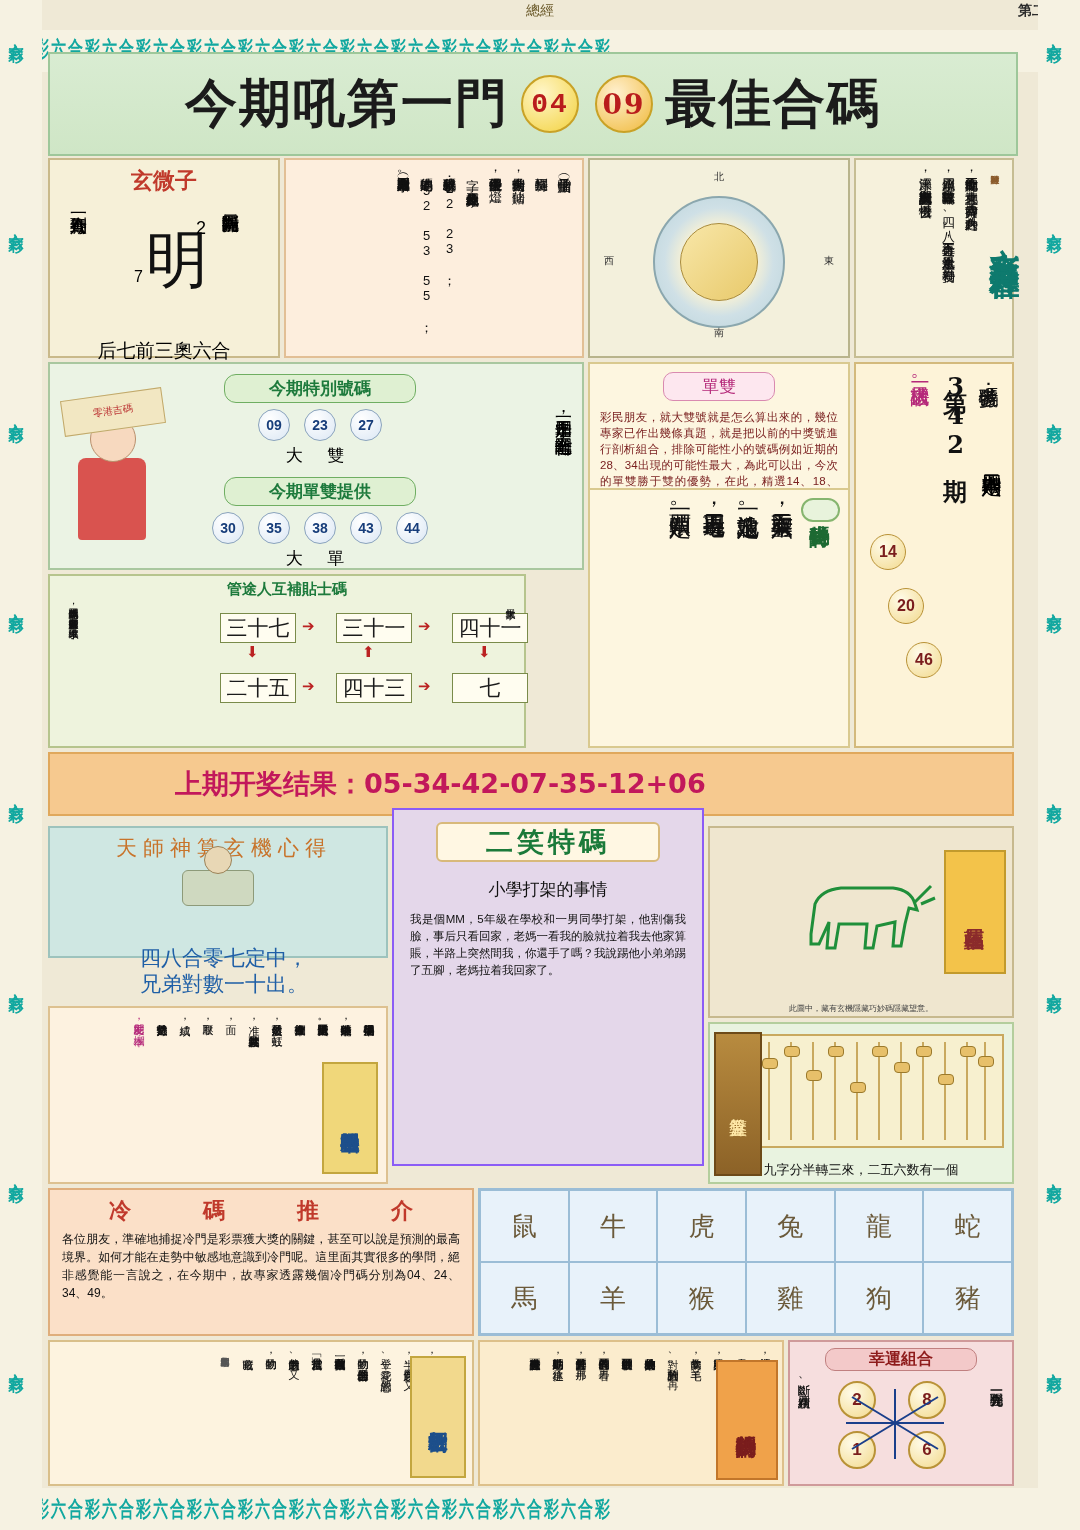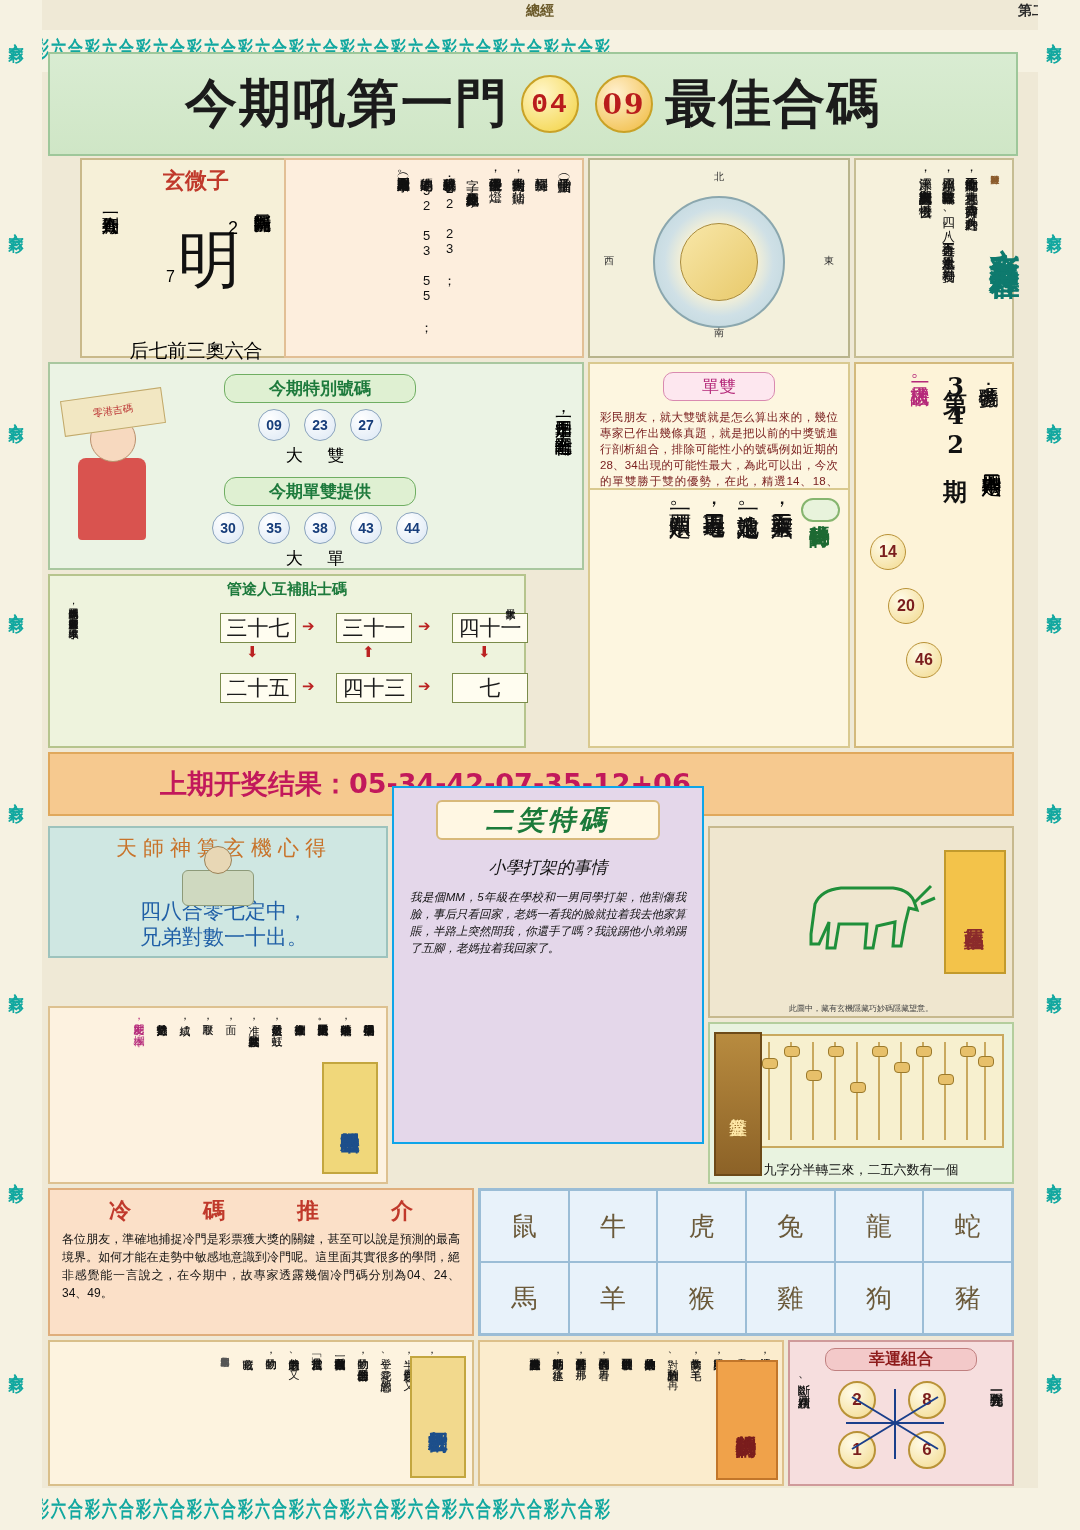--- a/index.html
+++ b/index.html
@@ -36,21 +36,21 @@
     letter-spacing:2px;white-space:nowrap;
   }
   .topstrip{top:30px;}
   .botstrip{bottom:0;}
   .stripline{position:absolute;left:0;top:10px;transform:scaleY(1.4);}
   .stripline.b{top:12px;}
   .hdr{
     position:absolute;top:2px;left:0;right:0;height:26px;
     font-size:14px;color:#7a6a3a;
   }
-  .hdr .mid{position:absolute;left:50%;transform:translateX(-50%);font-weight:bold;color:#6b5a2a;}
+  .hdr .mid{position:absolute;left:50%;transform:translateX(-50%);font-weight:normal;color:#6b5a2a;}
   .hdr .right{position:absolute;right:20px;color:#2b2b2b;font-weight:bold;}
 
   
   .frame{
     position:absolute;left:44px;top:48px;width:992px;height:1438px;
   }
   
   .titleband{
     position:absolute;left:4px;top:4px;width:966px;height:100px;
     background:linear-gradient(#d9ecd2,#cfe6c6);
@@ -70,21 +70,21 @@
     margin:0 4px;
   }
   .ball.y{background:radial-gradient(circle at 35% 30%,#fff6c9,#f3d23f);font-family:Liberation Mono, monospace;}
   .ball.o{background:radial-gradient(circle at 35% 30%,#fff0cf,#f0b93a);}
 
   
   .p{position:absolute;box-sizing:border-box;}
   .vtxt{writing-mode:vertical-rl;text-orientation:upright;}
 
   
-  #p-xuanweizi{left:4px;top:110px;width:232px;height:200px;background:#f6f0d8;border:2px solid #c9b98a;margin-left:32px;}
+  #p-xuanweizi{left:4px;top:110px;width:232px;height:200px;background:#f6f0d8;border:2px solid #c9b98a;}
   .xw-title{color:#c0392b;font-size:22px;font-weight:bold;text-align:center;margin-top:6px;font-family:"DejaVu Serif",serif;}
   .xw-body{position:relative;height:140px;}
   .xw-ch{position:absolute;left:96px;top:22px;font-size:62px;font-family:"DejaVu Serif",serif;color:#111;}
   .xw-sup{position:absolute;left:146px;top:22px;font-size:18px;}
   .xw-sub{position:absolute;left:84px;top:72px;font-size:16px;}
   .xw-v1{position:absolute;left:18px;top:8px;font-size:17px;line-height:20px;}
   .xw-v2{position:absolute;left:170px;top:6px;font-size:17px;line-height:20px;}
   .xw-bottom{text-align:center;font-size:19px;margin-top:2px;}
 
   #p-zhuxian{left:240px;top:110px;width:300px;height:200px;background:#fdeedd;border:2px solid #e2bf95;}
@@ -116,28 +116,28 @@
   }
   .ds-text{font-size:11.5px;line-height:16px;color:#7a2020;padding:8px 10px 0;text-align:justify;}
 
   #p-cankao{left:810px;top:314px;width:160px;height:386px;background:#fdf3d8;border:2px solid #d3b97c;}
 
   
   #p-shengxiao{left:544px;top:440px;width:262px;height:260px;background:#fdf6e0;border:2px solid #d9c98f;}
   #p-wufu{left:4px;top:526px;width:478px;height:174px;background:#eef3dd;border:2px solid #b6c48d;}
 
   
-  #p-result{left:4px;top:704px;width:966px;height:64px;background:#f6c98f;border:2px solid #e0a85c;display:flex;align-items:center;}
+  #p-result{left:4px;top:704px;width:966px;height:64px;background:#f6c98f;border:2px solid #e0a85c;display:flex;align-items:center;padding-left:15px;}
   .result-text{font-size:27px;color:#c2185b;font-weight:bold;padding-left:110px;font-family:"DejaVu Sans",sans-serif;}
 
   
   #p-tianshi{left:4px;top:778px;width:340px;height:132px;background:#cfe7e2;border:2px solid #9dc3bd;padding-left:12px;}
   .ts-title{text-align:center;color:#c8732a;font-size:21px;letter-spacing:6px;margin-top:6px;font-family:"DejaVu Serif",serif;}
   .ts-line{text-align:center;color:#1f5fa6;font-size:21px;line-height:26px;font-family:"DejaVu Serif",serif;}
-  #p-erxiao{left:348px;top:738px;width:312px;height:358px;background:#e4d7ea;border:2px solid #0ea5e9;font-style:italic;}
+  #p-erxiao{left:348px;top:760px;width:312px;height:358px;background:#e4d7ea;border:2px solid #8b5cf6;}
   .ex-title{
     margin:12px auto 0;width:220px;text-align:center;
     background:#fff7e3;border:2px solid #d8b97a;border-radius:6px;
     color:#1b7a3a;font-size:27px;font-weight:bold;letter-spacing:4px;
     font-family:"DejaVu Serif",serif;
   }
   .ex-sub{text-align:center;font-size:17px;margin-top:16px;color:#111;}
   .ex-body{font-size:11.5px;line-height:17px;padding:10px 16px;text-align:justify;color:#111;}
   #p-leopard{left:664px;top:778px;width:306px;height:192px;background:#efe6cf;border:2px solid #c7b98e;}
   .leo-caption{position:absolute;left:0;right:0;bottom:2px;text-align:center;font-size:8px;color:#444;}
@@ -441,21 +441,21 @@
         <span>上期开奖结果：</span><span>05-34-42-07-35-12+06</span>
       </div>
     </div>
 
     <div class="p" id="p-tianshi">
       <div class="ts-title">天師神算玄機心得</div>
       <div class="tsfig">
         <div class="rb"></div>
           <div class="hd"></div>
       </div>
-      <div style="margin-top:36px">
+      <div style="margin-top:83px">
         <div class="ts-line">四八合零七定中，</div>
         <div class="ts-line">兄弟對數一十出。</div>
       </div>
     </div>
 
     <div class="p" id="p-erxiao">
       <div class="ex-title">二笑特碼</div>
       <div class="ex-sub">小學打架的事情</div>
       <div class="ex-body">我是個MM，5年級在學校和一男同學打架，他割傷我臉，事后只看回家，老媽一看我的臉就拉着我去他家算賬，半路上突然間我，你還手了嗎？我說踢他小弟弟踢了五腳，老媽拉着我回家了。</div>
     </div>

